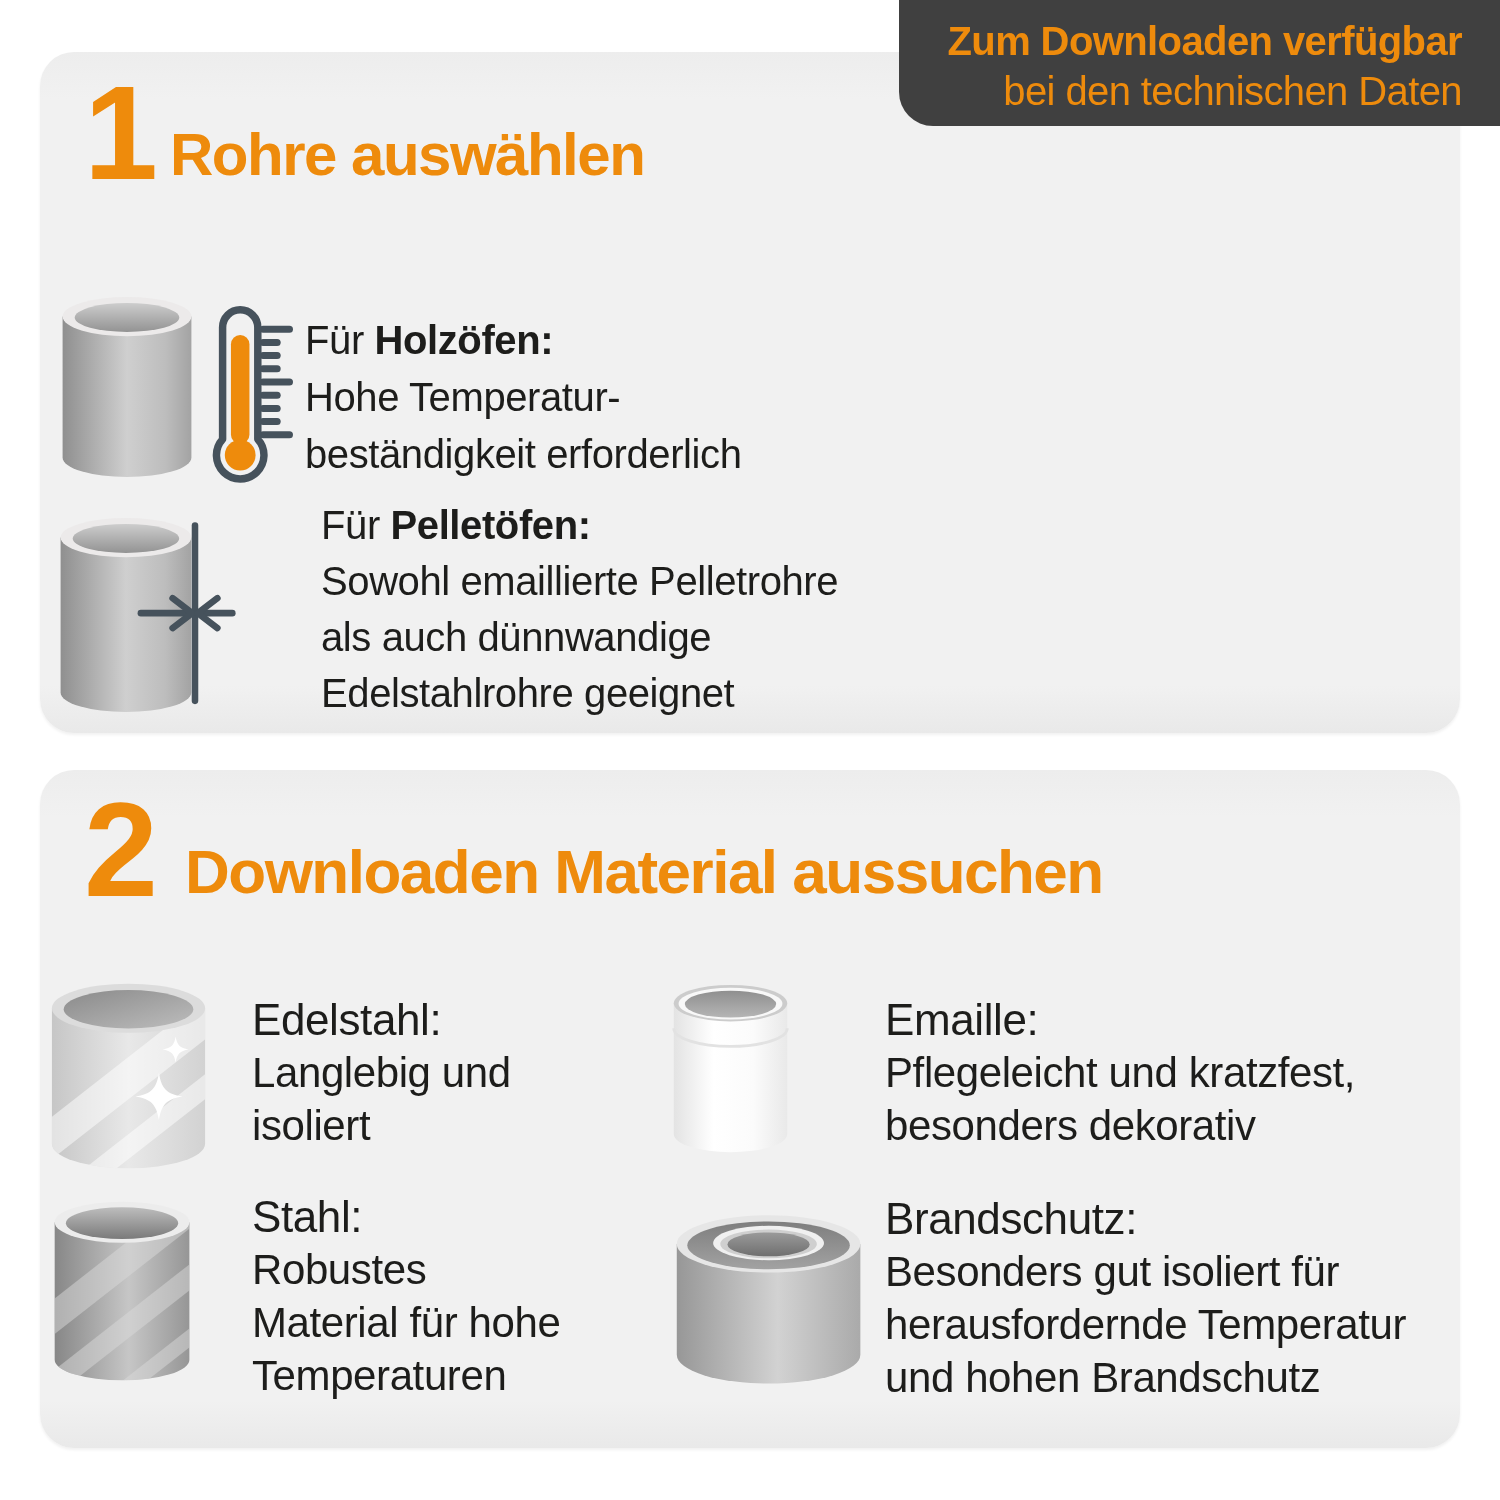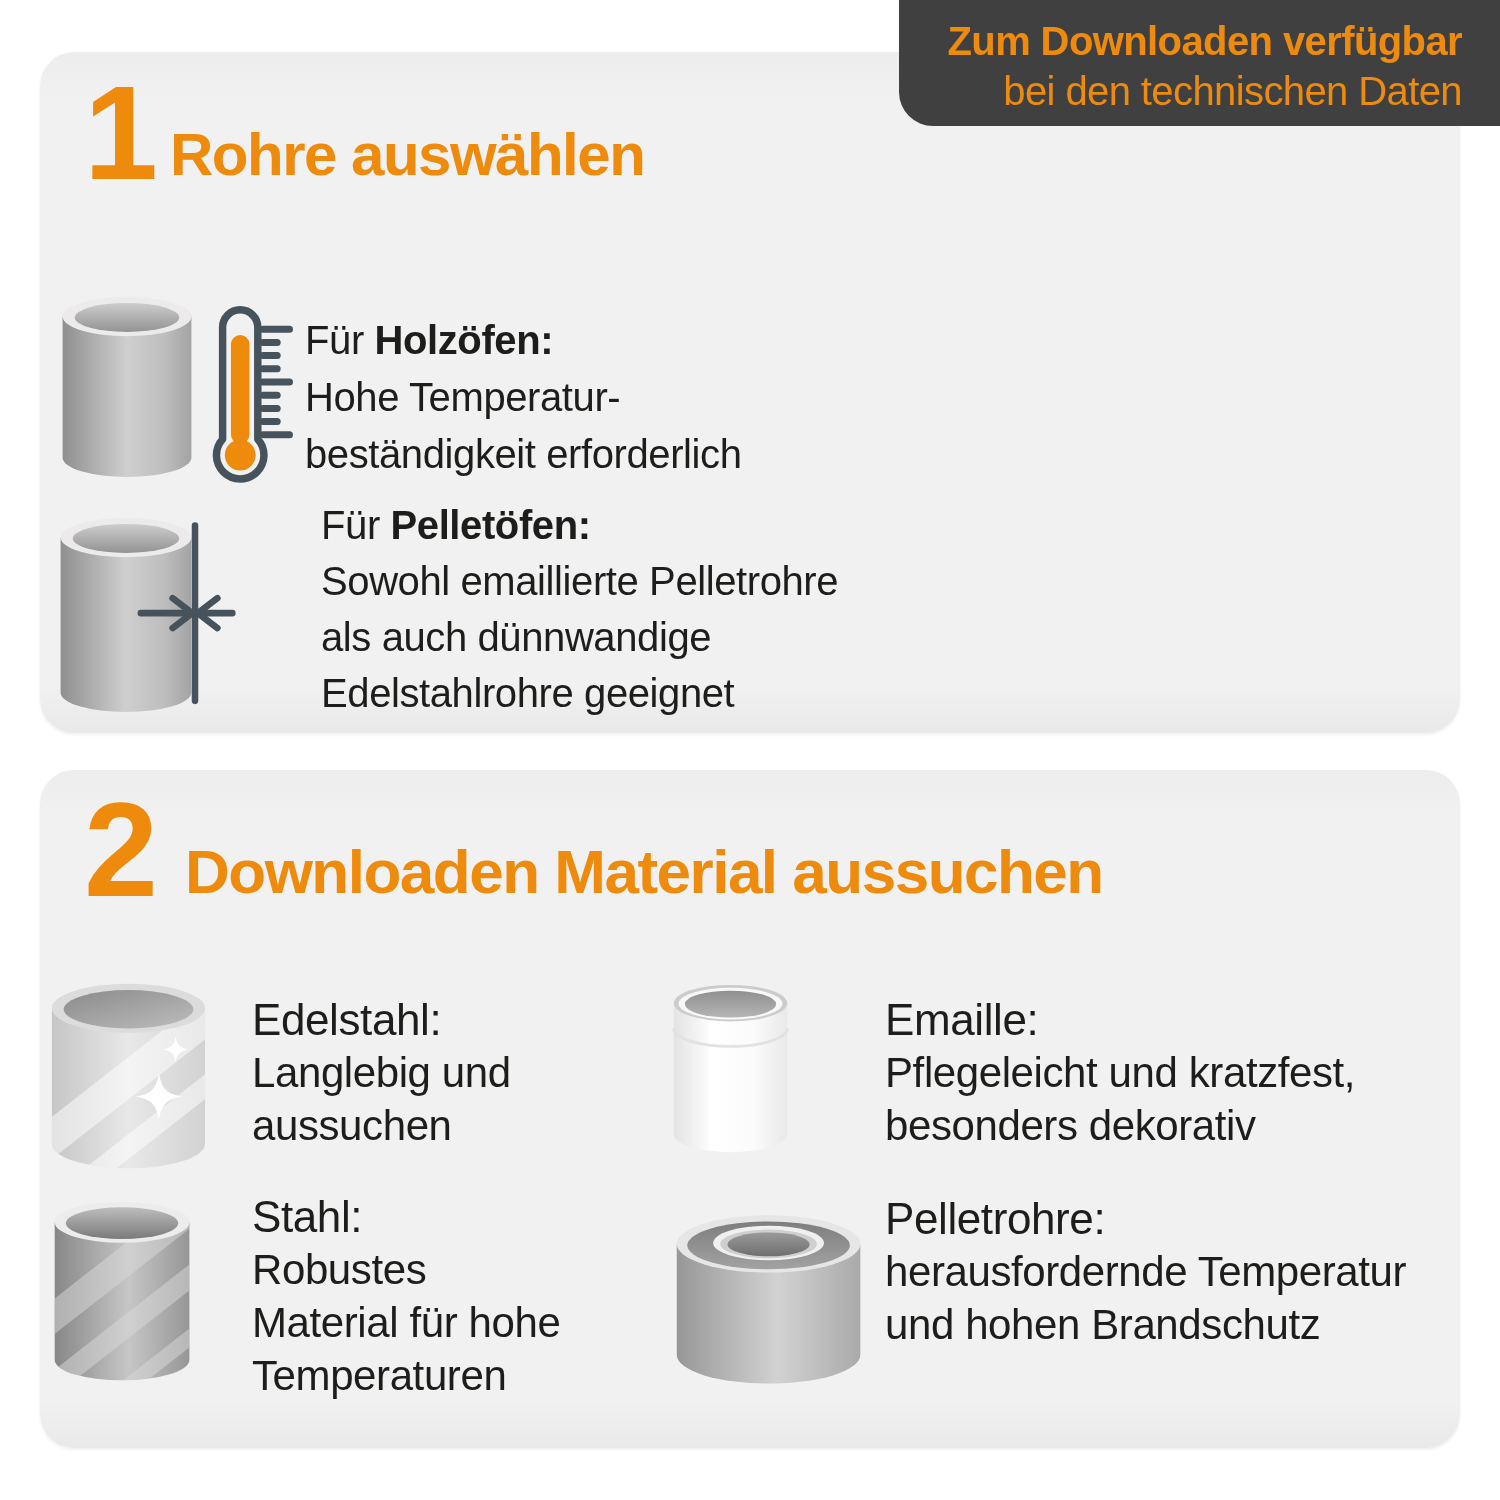--- a/index.html
+++ b/index.html
@@ -156,21 +156,21 @@
       <ellipse cx="82" cy="31" rx="66" ry="19.5" fill="url(#e1i)"></ellipse>
       <g fill="#ffffff">
         <use href="#spark" transform="translate(113,120)"></use>
         <use href="#spark" transform="translate(130,72) scale(0.55)"></use>
       </g>
     </svg>
 
     <div class="txt t2" style="left:212px;top:223px;">
       <div class="term">Edelstahl:</div>
       <div>Langlebig und</div>
-      <div>aussuchen</div>
+      <div>isoliert</div>
     </div>
 
     <svg class="icon" style="left:628px;top:207px;width:125px;height:185px;" viewBox="0 0 130 190" aria-hidden="true">
       <defs>
         <linearGradient id="m1b" x1="0" y1="0" x2="1" y2="0">
           <stop offset="0" stop-color="#e3e3e3"></stop>
             <stop offset="0.35" stop-color="#ffffff"></stop>
           <stop offset="0.7" stop-color="#fbfbfb"></stop>
             <stop offset="1" stop-color="#e9e9e9"></stop>
         </linearGradient>
@@ -244,21 +244,22 @@
       </defs>
       <path d="M5,42 L5,158 A96,30 0 0 0 197,158 L197,42 Z" fill="url(#d1b)"></path>
       <ellipse cx="101" cy="42" rx="96" ry="30" fill="#e6e6e6"></ellipse>
       <ellipse cx="101" cy="43.5" rx="85" ry="25" fill="url(#d1r)"></ellipse>
       <ellipse cx="101" cy="41" rx="58" ry="18" fill="#f0f0f0"></ellipse>
       <ellipse cx="101" cy="42" rx="50.5" ry="15" fill="#cfcfcf"></ellipse>
       <ellipse cx="101" cy="42.5" rx="43" ry="12.5" fill="url(#d1i)"></ellipse>
     </svg>
 
     <div class="txt t2" style="left:845px;top:422px;">
-      <div class="term">Pelletrohre:</div>
+      <div class="term">Brandschutz:</div>
+      <div>Besonders gut isoliert für</div>
       <div>herausfordernde Temperatur</div>
       <div>und hohen Brandschutz</div>
     </div>
   </section>
 
   <div class="badge">
     <div class="badge-l1">Zum Downloaden verfügbar</div>
     <div class="badge-l2">bei den technischen Daten</div>
   </div>
 

